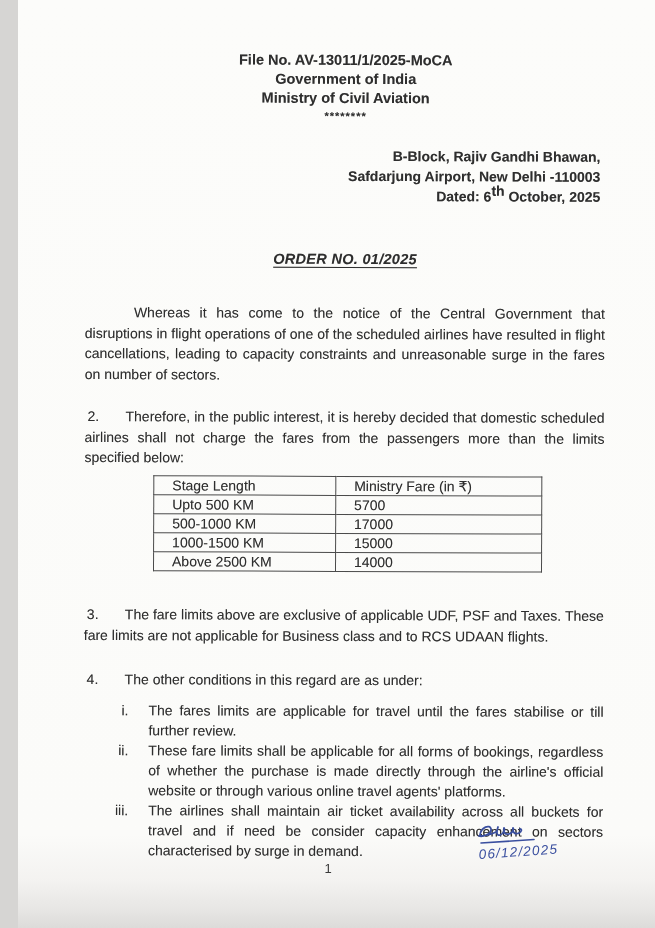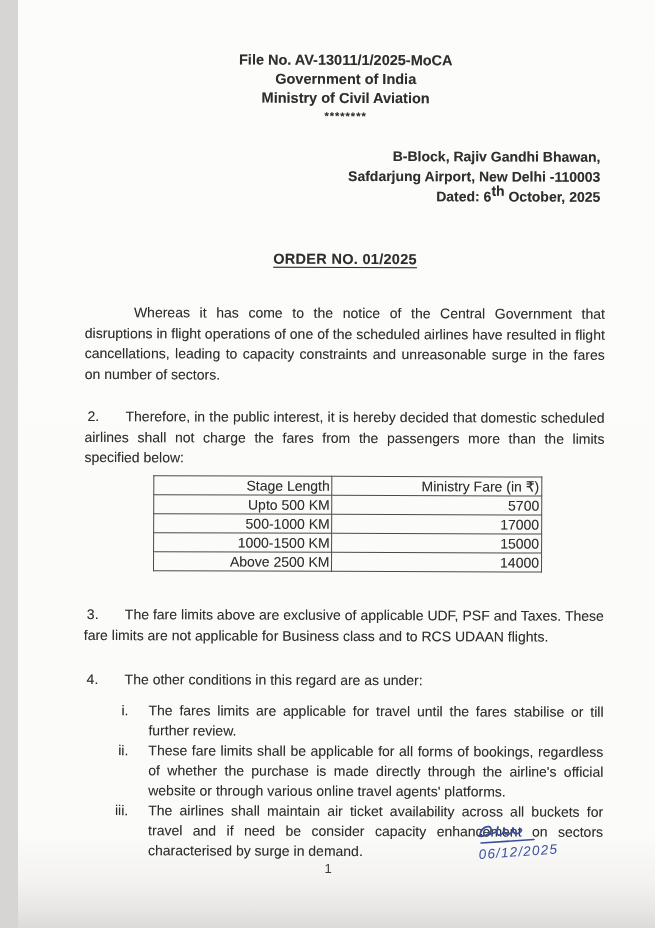--- a/index.html
+++ b/index.html
@@ -18,32 +18,32 @@
     position:absolute;left:68px;top:0;width:520px;
     transform:rotate(0.2deg);transform-origin:top left;
     text-shadow:0 0 0.5px rgba(46,46,46,0.35);
   }
   .hdr{text-align:center;font-weight:bold;font-size:14.5px;line-height:19px;}
   .hdr-block{margin-top:50px;}
   .stars{font-size:11px;line-height:10px;letter-spacing:1px;margin-top:3px;font-weight:bold;text-align:center;}
   .addr{ text-align:right;font-weight:bold;font-size:14px;line-height:20px;margin-top:25px;padding-right:5px;}
   .addr sup{font-size:14px;line-height:0;}
   .order{text-align:center;margin-top:45px;font-weight:bold;font-size:14.5px;}
-  .order .u{text-decoration:underline;text-underline-offset:3px;letter-spacing:0.3px;}
+  .order .u{text-decoration:underline;text-underline-offset:3px;letter-spacing:0.3px;font-style:italic;}
   p{margin:0;text-align:justify;font-size:14px;line-height:20.5px;}
   .p1{margin-top:36px;text-indent:49px;}
   .p2{margin-top:22px;}
   .p3{margin-top:33px;}
   .p4{margin-top:24px;}
   .pnum{display:inline-block;width:38px;padding-left:3px;text-indent:0;}
   .tablewrap{margin-top:7px;margin-left:69px;}
   table{border-collapse:collapse;width:389px;}
   th,td{
-    border:1.2px solid #4b4b4b;height:18.2px;padding:0 2px;
-    text-align:right;vertical-align:middle;
+    border:1.2px solid #4b4b4b;height:18.2px;padding:0 18px;
+    text-align:left;vertical-align:middle;
     font-size:14px;font-weight:normal;
   }
   .clist{margin-top:10px;}
   .citem{display:flex;margin-left:28px;font-size:14px;line-height:20px;}
   .lnum{width:17px;text-align:right;flex:none;}
   .ctext{flex:1;margin-left:20px;text-align:justify;}
   .pagenum{
     position:absolute;left:298px;top:861px;width:24px;
     text-align:center;font-size:13px;color:#3a3a3a;
   }

